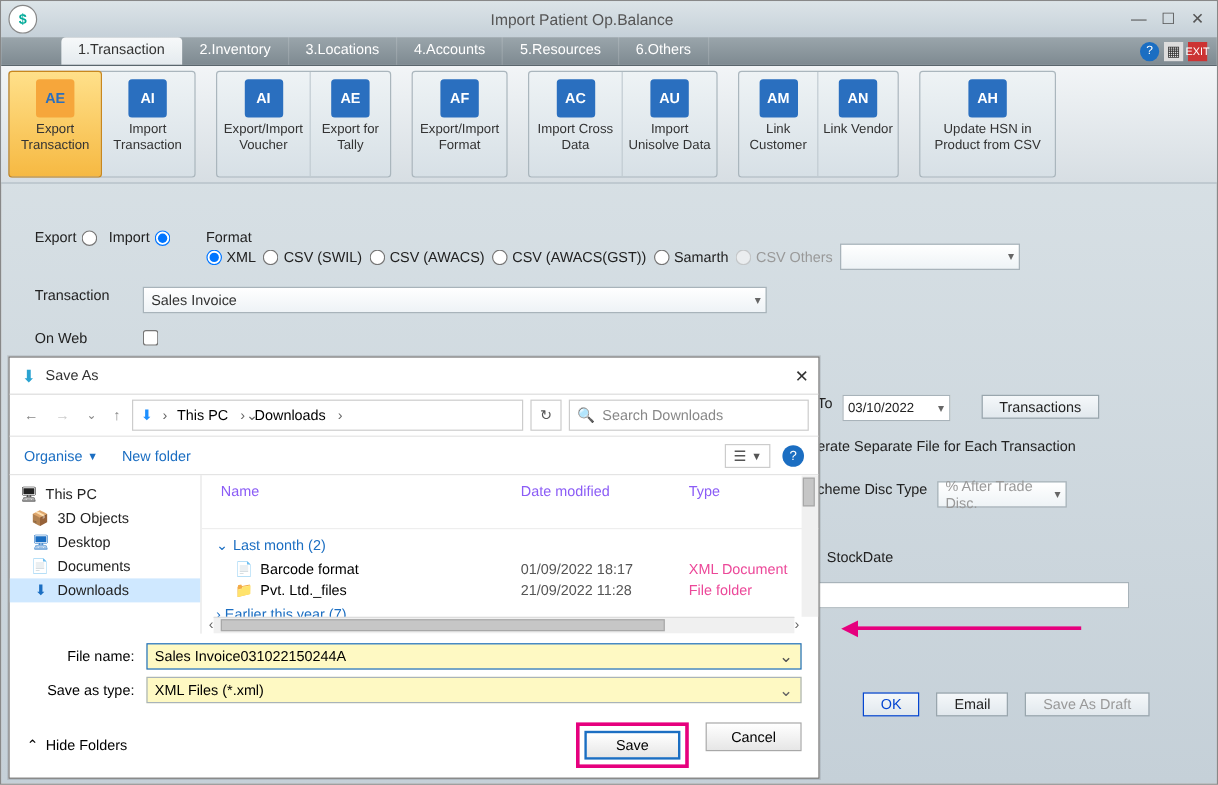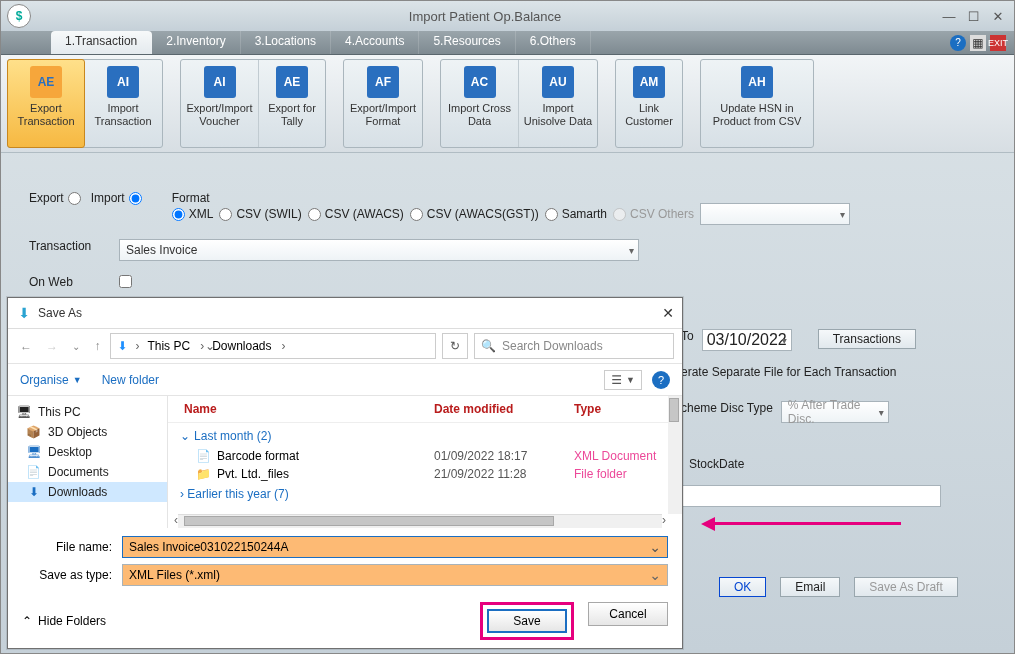--- a/index.html
+++ b/index.html
@@ -30,21 +30,21 @@
 .ribbon-btn .lbl { line-height: 1.15; }
 
 .content { padding: 38px 28px; font-size: 12px; color: #222; }
 .row { display: flex; align-items: flex-start; gap: 10px; margin-bottom: 14px; }
 .lbl-inline { display: inline-flex; align-items: center; gap: 4px; }
 input[type=radio] { width: 13px; height: 13px; }
 input[type=checkbox] { width: 13px; height: 13px; }
 .field-label { min-width: 80px; }
 .dropdown { border: 1px solid #a8b3ba; background: linear-gradient(#fff,#eef3f6); height: 22px; display: inline-flex; align-items: center; padding: 0 18px 0 6px; font-size: 12px; position: relative; color: #333; }
 .dropdown::after { content: "▾"; position: absolute; right: 4px; font-size: 10px; color: #666; }
-.date-box { width: 90px; height: 22px; border: 1px solid #a8b3ba; background: #fff; display: inline-flex; align-items: center; padding: 0 16px 0 4px; position: relative; font-size: 16px; }
+.date-box { width: 90px; height: 22px; border: 1px solid #a8b3ba; background: #fff; display: inline-flex; align-items: center; padding: 0 16px 0 4px; position: relative; font-size: 11px; }
 .date-box::after { content: "▾"; position: absolute; right: 4px; font-size: 10px; color: #666; }
 .btn { background: linear-gradient(#f5f8fa,#e1e8ed); border: 1px solid #99a6ad; padding: 2px 14px; font-size: 12px; cursor: default; }
 .btn.primary { color: #0546d2; border-color: #0546d2; }
 .btn.disabled { color: #999; }
 .text-input { border:1px solid #a8b3ba; height:22px; }
 
 .arrow { position: absolute; left: 700px; top: 516px; width: 200px; height: 14px; pointer-events:none; }
 .arrow-line { position: absolute; left: 10px; top: 5px; width: 190px; height: 3px; background: #e6007e; }
 .arrow-head { position: absolute; left: 0; top: 0; width: 0; height: 0; border-top: 7px solid transparent; border-bottom: 7px solid transparent; border-right: 14px solid #e6007e; }
 
@@ -68,40 +68,40 @@
 .dlg-toolbar .right { margin-left: auto; display: flex; align-items: center; gap: 10px; }
 .dlg-toolbar .viewbtn { border: 1px solid #ccc; padding: 2px 6px; display: inline-flex; align-items: center; gap: 4px; color: #555; }
 .dlg-toolbar .help { width: 18px; height: 18px; border-radius: 50%; background: #1b6ec2; color: #fff; display: flex; align-items: center; justify-content: center; font-size: 11px; }
 .dlg-body { display: flex; height: 132px; }
 .dlg-tree { width: 160px; border-right: 1px solid #e4e4e4; padding: 6px 0; overflow: hidden; }
 .dlg-tree .node { display: flex; align-items: center; gap: 6px; padding: 3px 8px 3px 18px; color: #222; }
 .dlg-tree .node.root { padding-left: 8px; font-weight: 400; }
 .dlg-tree .node.sel { background: #cfe8ff; }
 .dlg-tree .ti { width: 16px; display: inline-flex; justify-content: center; }
 .dlg-list { flex: 1; position: relative; overflow: hidden; }
-.dlg-list .cols { display: flex; padding: 6px 0 6px 16px; color: #b91c1c; border-bottom: 1px solid #eee; font-weight: bold; }
+.dlg-list .cols { display: flex; padding: 6px 0 24px 16px; color: #8b5cf6; border-bottom: 1px solid #eee; }
 .dlg-list .cols .c1 { width: 250px; }
 .dlg-list .cols .c2 { width: 140px; }
 .dlg-list .cols .c3 { flex: 1; }
 .dlg-list .group { color: #1b6ec2; padding: 6px 0 4px 12px; display: flex; align-items: center; gap: 4px; }
 .dlg-list .gr-row { display: flex; padding: 2px 0 2px 28px; align-items: center; }
 .dlg-list .gr-row .c1 { width: 238px; display: flex; align-items: center; gap: 6px; }
 .dlg-list .gr-row .c2 { width: 140px; color: #555; }
 .dlg-list .gr-row .c3 { flex: 1; color: #ec4899; }
 .dlg-scroll { position: absolute; left: 10px; right: 20px; bottom: 0; height: 14px; background: #f0f0f0; border-top: 1px solid #ddd; }
 .dlg-scroll .thumb { position: absolute; left: 6px; top: 1px; width: 370px; height: 10px; background: #c6c6c6; border: 1px solid #a8a8a8; }
 .dlg-scroll::before { content: "‹"; position: absolute; left: -4px; top: -2px; color:#666; }
 .dlg-scroll::after { content: "›"; position: absolute; right: -4px; top: -2px; color:#666; }
 .dlg-vscroll { position: absolute; right: 0; top: 0; bottom: 14px; width: 14px; background: #f0f0f0; }
 .dlg-vscroll .thumb { position: absolute; left: 1px; top: 2px; width: 10px; height: 24px; background: #c6c6c6; border: 1px solid #a8a8a8; }
 
 .dlg-fields { padding: 8px 14px 4px; }
 .dlg-fields .fr { display: flex; align-items: center; margin-bottom: 6px; }
 .dlg-fields .fl { width: 100px; text-align: right; padding-right: 10px; }
-.dlg-fields .fi { flex: 1; height: 22px; border: 1px solid #1b6ec2; background: #fdba74; padding: 0 6px; display: flex; align-items: center; position: relative; }
+.dlg-fields .fi { flex: 1; height: 22px; border: 1px solid #1b6ec2; background: #fef9c3; padding: 0 6px; display: flex; align-items: center; position: relative; }
 .dlg-fields .fi::after { content: "⌄"; position: absolute; right: 6px; color: #555; font-size: 14px;}
 .dlg-fields .fi.gray { border-color: #a8b3ba; }
 .dlg-fields .fi.gray::after { color: #666; }
 .dlg-footer { display: flex; align-items: center; padding: 6px 14px 10px; }
 .dlg-footer .hide { display: flex; align-items: center; gap: 6px; }
 .dlg-footer .actions { margin-left: auto; display: flex; gap: 14px; }
 .dlg-footer .dbtn { width: 80px; height: 24px; border: 1px solid #a8a8a8; background: linear-gradient(#fff,#e6e6e6); display: flex; align-items: center; justify-content: center; }
 .dlg-footer .save-wrap { border: 3px solid #e6007e; padding: 4px; }
 .dlg-footer .save-wrap .dbtn { border: 2px solid #1b6ec2; }
 .partial-group { color:#1b6ec2; padding:4px 0 0 12px; white-space:nowrap; overflow:hidden; }
@@ -171,20 +171,24 @@
         </div>
       <div class="ribbon-btn">
           <div class="ico">AU</div>
           <div class="lbl">Import Unisolve Data</div>
         </div>
     </div>
     <div class="ribbon-group">
       <div class="ribbon-btn small">
           <div class="ico">AM</div>
           <div class="lbl">Link Customer</div>
+        </div>
+      <div class="ribbon-btn small">
+          <div class="ico">AN</div>
+          <div class="lbl">Link Vendor</div>
         </div>
     </div>
     <div class="ribbon-group">
       <div class="ribbon-btn wide">
           <div class="ico">AH</div>
           <div class="lbl">Update HSN in Product from CSV</div>
         </div>
     </div>
   </div>
 

